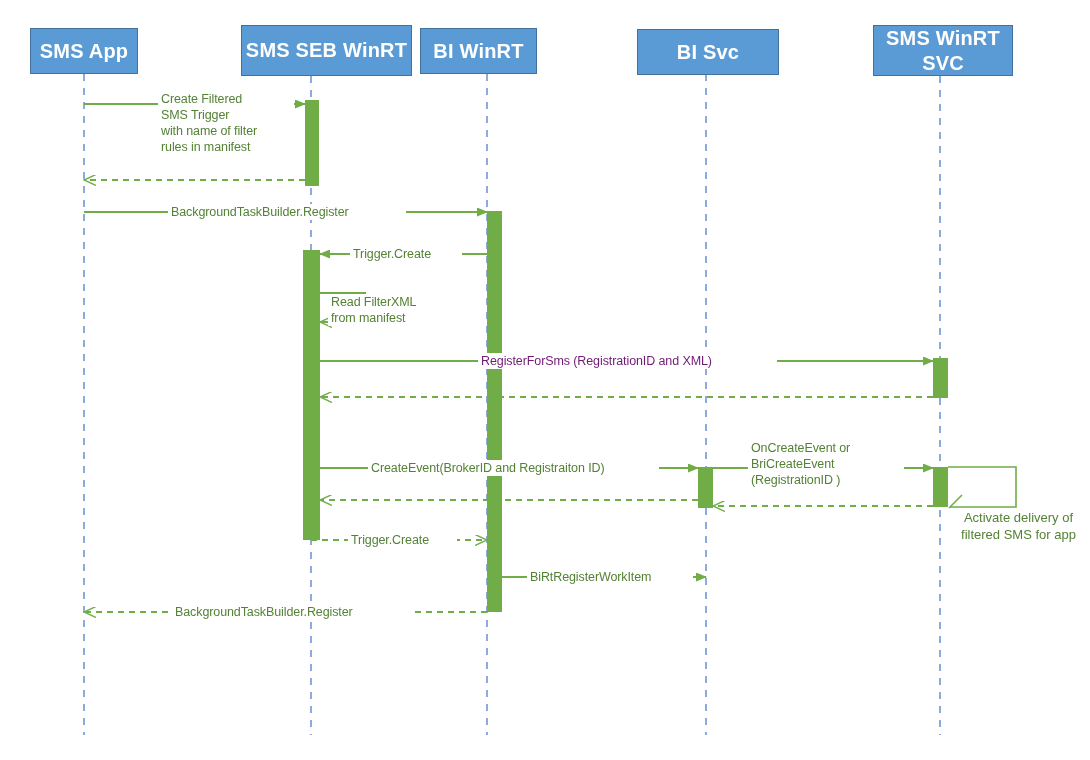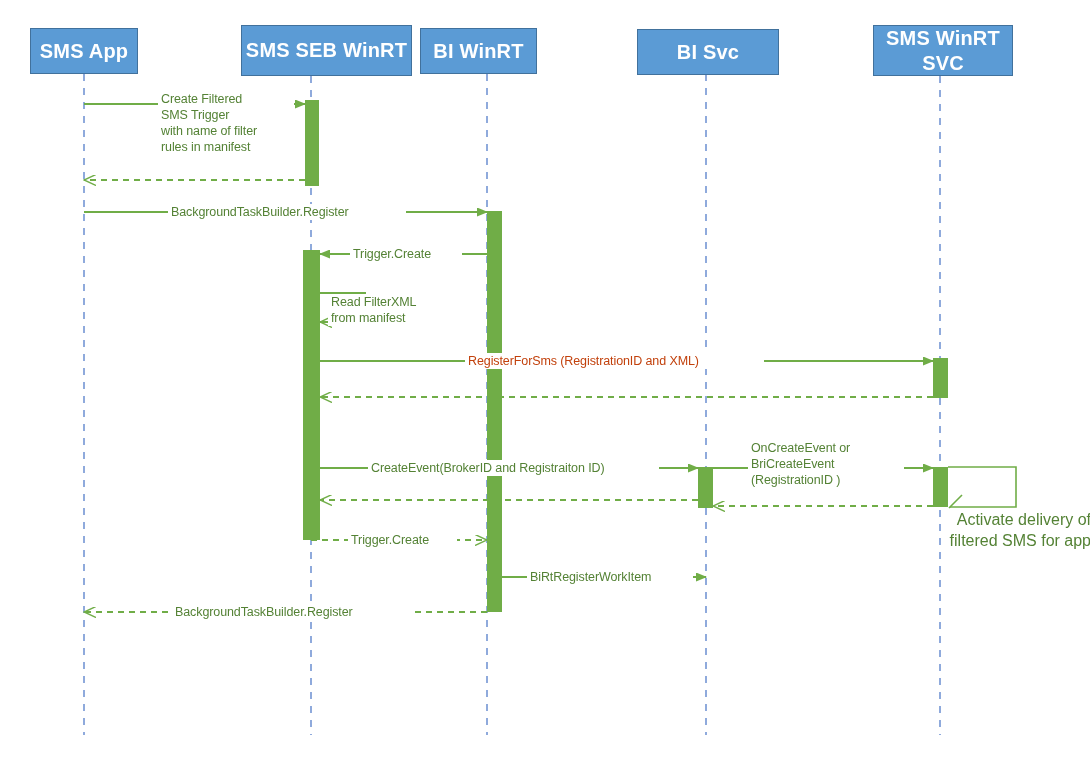--- a/index.html
+++ b/index.html
@@ -28,23 +28,23 @@
     font-size:12.5px;
     line-height:1.28;
     text-align:left;
     white-space:pre-line;
     letter-spacing:-.1px;
   }
   .msg-label.lbl-bg{background:#ffffff;padding:0 3px;}
   .note-label{
     position:absolute;
     color:#548235;
-    font-size:16px;
+    font-size:13px;
     line-height:1.3;
-    text-align:right;
+    text-align:center;
     white-space:pre-line;
   }
 </style>
 </head>
 <body>
 
 <div id="stage">
 
   <svg id="diagram" viewBox="0 0 1090 760" xmlns="http://www.w3.org/2000/svg">
     <defs>
@@ -110,21 +110,21 @@
     </div>
   <div id="labels-layer">
       <div class="msg-label lbl-bg" style="left: 158px; top: 91px; width: 130px; color: rgb(84, 130, 53);">Create Filtered
 SMS Trigger
 with name of filter
 rules in manifest</div>
       <div class="msg-label lbl-bg" style="left: 168px; top: 204px; width: 232px; color: rgb(84, 130, 53);">BackgroundTaskBuilder.Register</div>
       <div class="msg-label lbl-bg" style="left: 350px; top: 246px; width: 106px; color: rgb(84, 130, 53);">Trigger.Create</div>
       <div class="msg-label lbl-bg" style="left: 328px; top: 294px; width: 110px; color: rgb(84, 130, 53);">Read FilterXML
 from manifest</div>
-      <div class="msg-label lbl-bg" style="left: 465px; top: 353px; width: 293px; color: #c2410c;">RegisterForSms (RegistrationID and XML)</div>
+      <div class="msg-label lbl-bg" style="left: 478px; top: 353px; width: 293px; color: #701a75;">RegisterForSms (RegistrationID and XML)</div>
       <div class="msg-label lbl-bg" style="left: 368px; top: 460px; width: 285px; color: rgb(84, 130, 53);">CreateEvent(BrokerID and Registraiton ID)</div>
       <div class="msg-label lbl-bg" style="left: 748px; top: 440px; width: 150px; color: rgb(84, 130, 53);">OnCreateEvent or
 BriCreateEvent
 (RegistrationID )</div>
       <div class="msg-label lbl-bg" style="left: 348px; top: 532px; width: 103px; color: rgb(84, 130, 53);">Trigger.Create</div>
       <div class="msg-label lbl-bg" style="left: 527px; top: 569px; width: 160px; color: rgb(84, 130, 53);">BiRtRegisterWorkItem</div>
       <div class="msg-label lbl-bg" style="left: 172px; top: 604px; width: 232px; color: rgb(84, 130, 53);">BackgroundTaskBuilder.Register</div>
       <div class="note-label" style="left: 946px; top: 510px; width: 145px; color: rgb(84, 130, 53);">Activate delivery of
 filtered SMS for app</div>
     </div>

